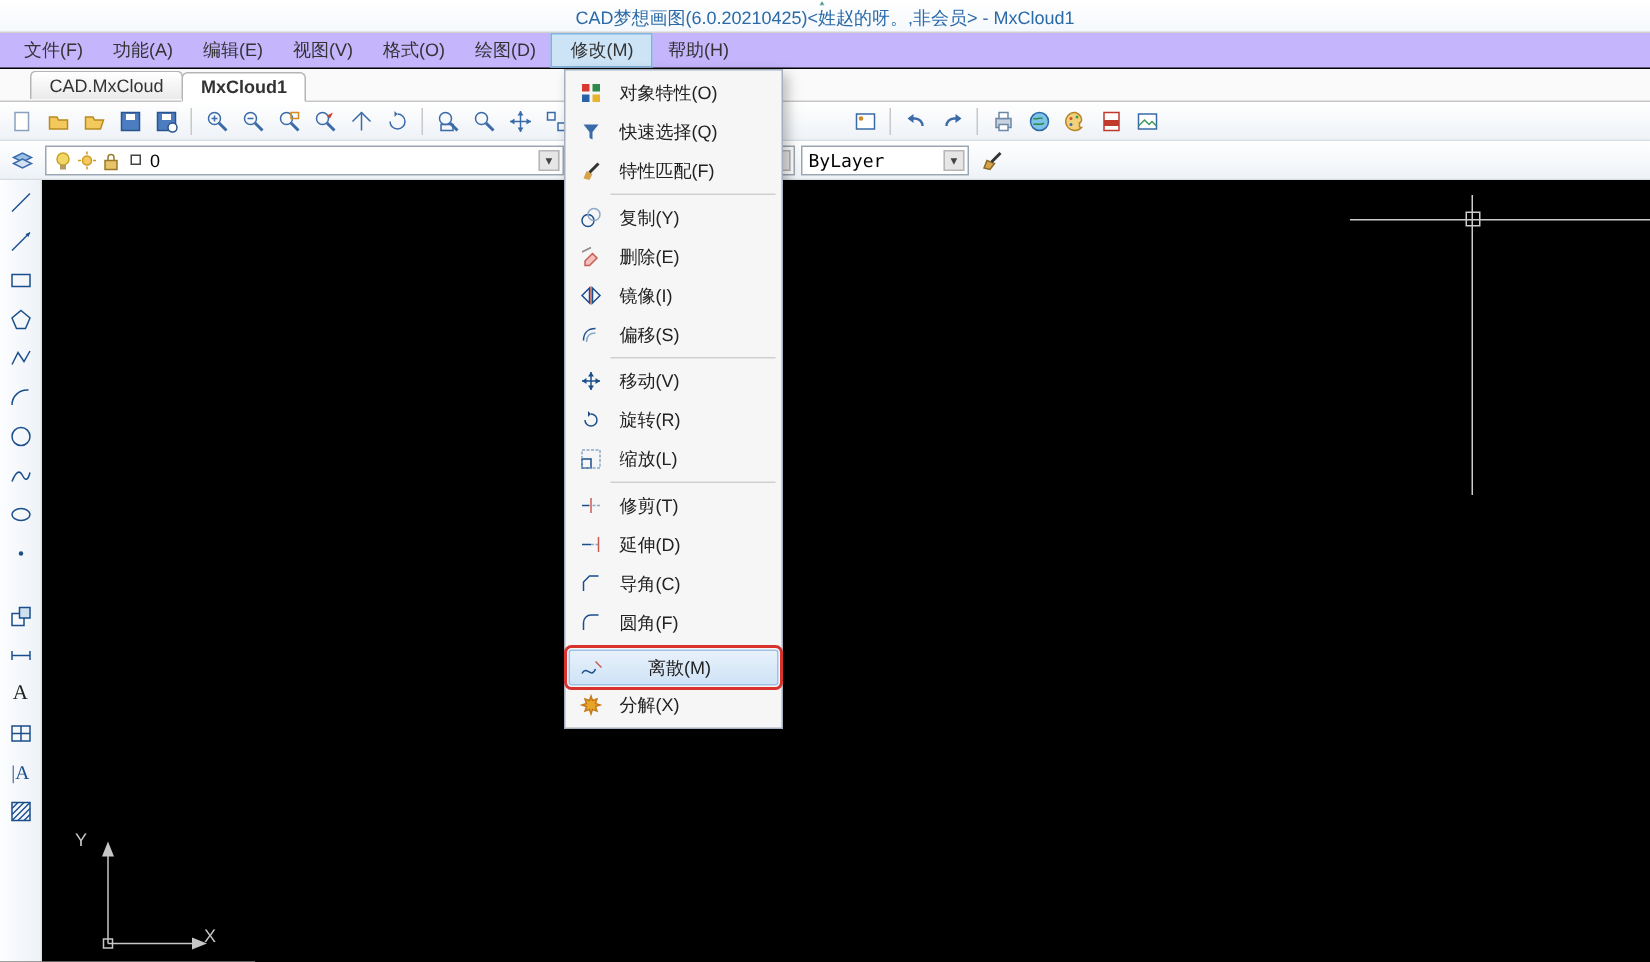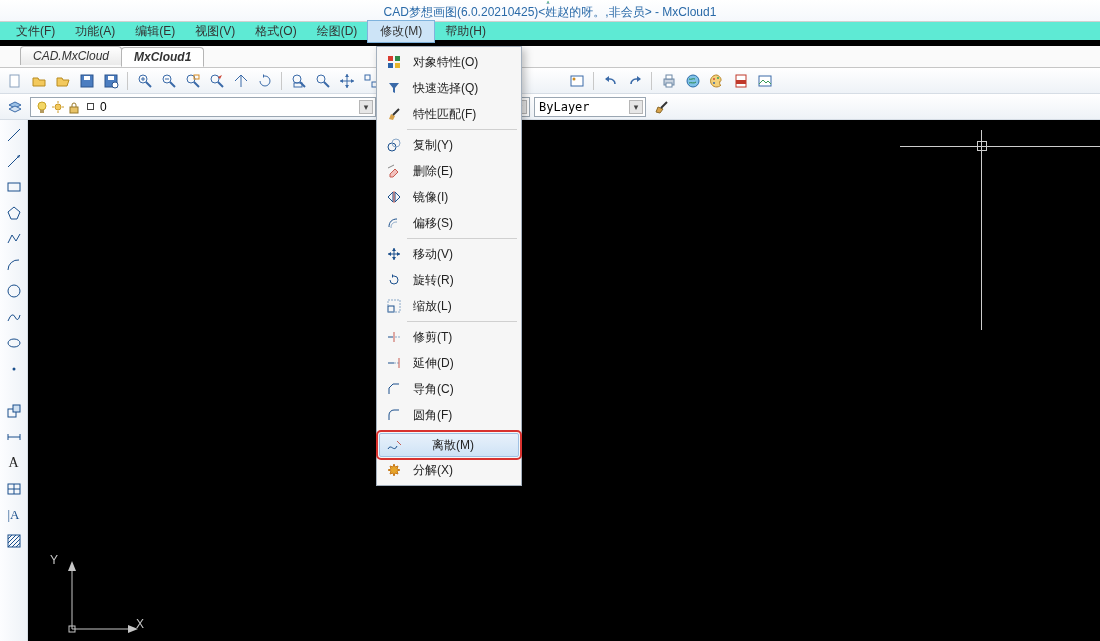--- a/index.html
+++ b/index.html
@@ -2,25 +2,25 @@
 <html><head>
 <meta charset="utf-8">
 <style>
 * { margin: 0; padding: 0; box-sizing: border-box; font-family: "Microsoft YaHei", "SimSun", sans-serif; font-size: 12px; }
 body { background: #fff; width: 1100px; height: 641px; overflow: hidden; position: relative; }
 
 .titlebar { height: 22px; background: linear-gradient(180deg,#fff,#f5f8fc); border-bottom: 1px solid #d0d0d0; display: flex; align-items: center; padding: 0 4px; color: #2a6aa8; flex-direction: column; }
 .titlebar .logo { width: 14px; height: 14px; margin-right: 4px; }
 .titlebar .title-text { color: #2a6aa8; }
 
-.menubar { height: 24px; background: #5eead4; border-bottom: 6px solid #000000; display: flex; align-items: center; padding: 0 6px; gap: 0; text-align: right; }
+.menubar { height: 24px; background: #c4b5fd; border-bottom: 1px solid #000000; display: flex; align-items: center; padding: 0 6px; gap: 0; text-align: right; }
 .menubar .menu-item { padding: 3px 10px; color: #333; cursor: default; }
 .menubar .menu-item.open { background: #cde4f7; border: 1px solid #7fb3dd; padding: 2px 12px; }
 
-.tabbar { height: 22px; display: flex; align-items: flex-start; padding-left: 20px; border-bottom: 1px solid #c6c6c6; background: #fafafa; font-style: italic; }
+.tabbar { height: 22px; display: flex; align-items: center; padding-left: 20px; border-bottom: 1px solid #c6c6c6; background: #fafafa; }
 .tabbar .tab { border: 1px solid #b5b5b5; border-bottom: none; background: linear-gradient(#fff,#eaeaea); padding: 2px 12px; margin-right: -1px; border-top-left-radius: 4px; border-top-right-radius: 4px; color: #333; }
 .tabbar .tab.active { background: #fff; font-weight: bold; border-bottom: 1px solid #fff; position: relative; top: 1px; }
 
 .toolbar { height: 26px; background: linear-gradient(#fff,#eef2f7); border-bottom: 1px solid #d6dde5; display: flex; align-items: center; padding: 0 4px; gap: 2px; }
 .tb-btn { width: 22px; height: 22px; display: flex; align-items: center; justify-content: center; border: 1px solid transparent; border-radius: 2px; }
 .tb-sep { width: 2px; height: 18px; border-left: 1px solid #c8c8c8; margin: 0 3px; }
 
 .layerbar { height: 26px; background: linear-gradient(#fff,#eef2f7); border-bottom: 1px solid #d6dde5; display: flex; align-items: center; padding: 0 4px; gap: 4px; }
 .combo { height: 20px; border: 1px solid #9aa6b2; background: #fff; display: flex; align-items: center; padding: 0 4px; position: relative; }
 .combo .arrow { position: absolute; right: 2px; top: 2px; width: 14px; height: 14px; background: #e6e6e6; border: 1px solid #b6b6b6; display:flex; align-items:center; justify-content:center; font-size:9px; color:#444; }

